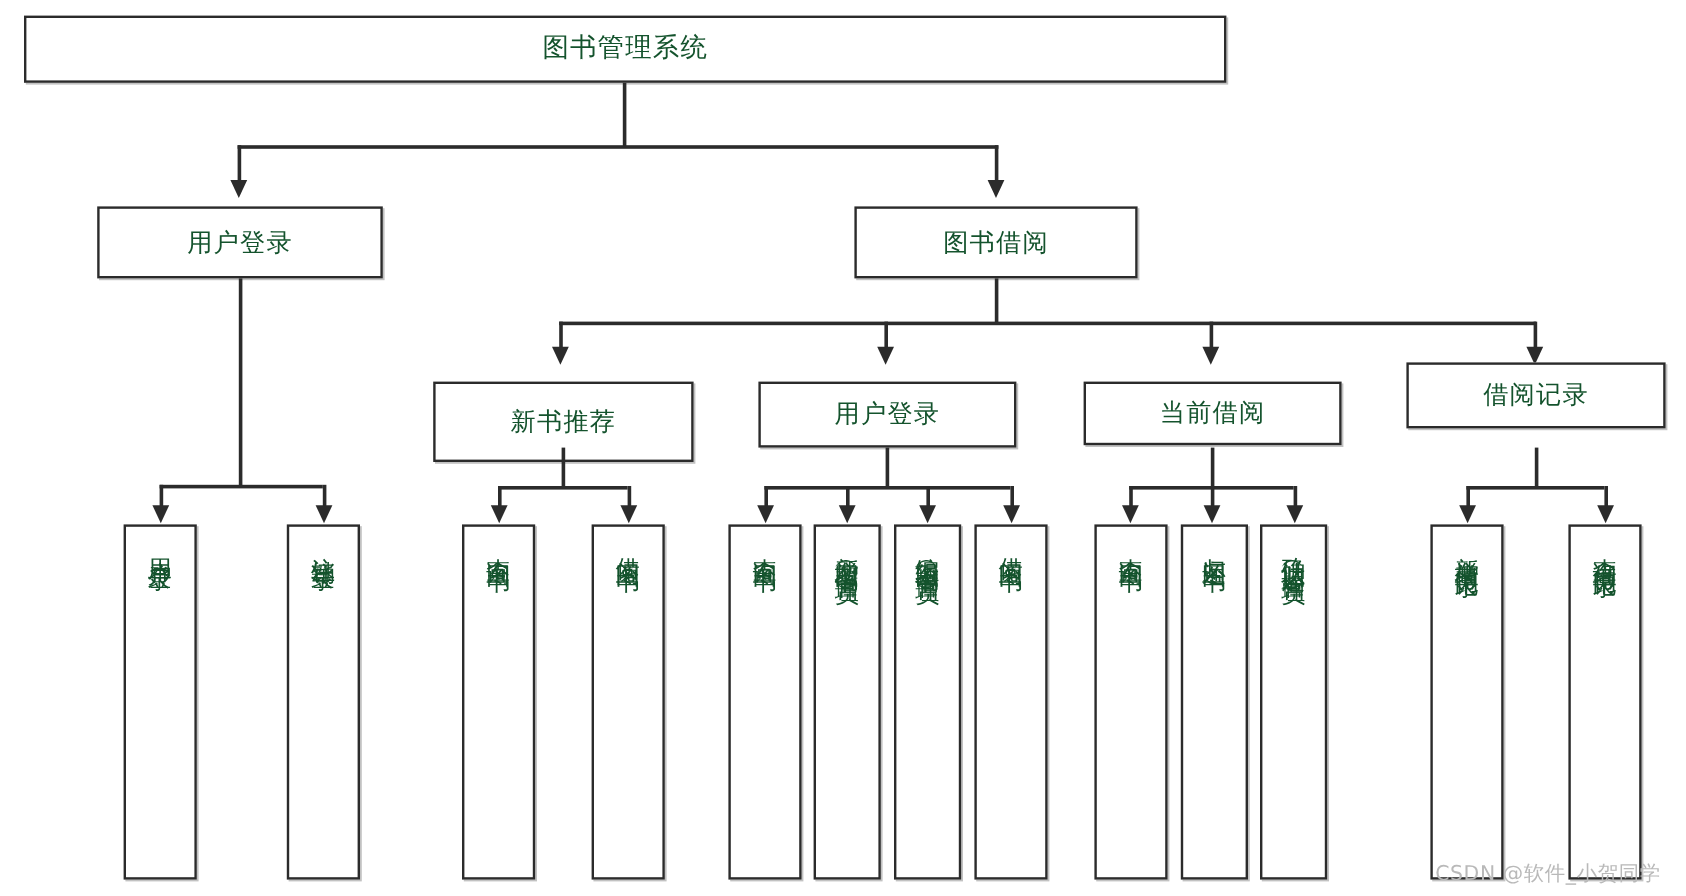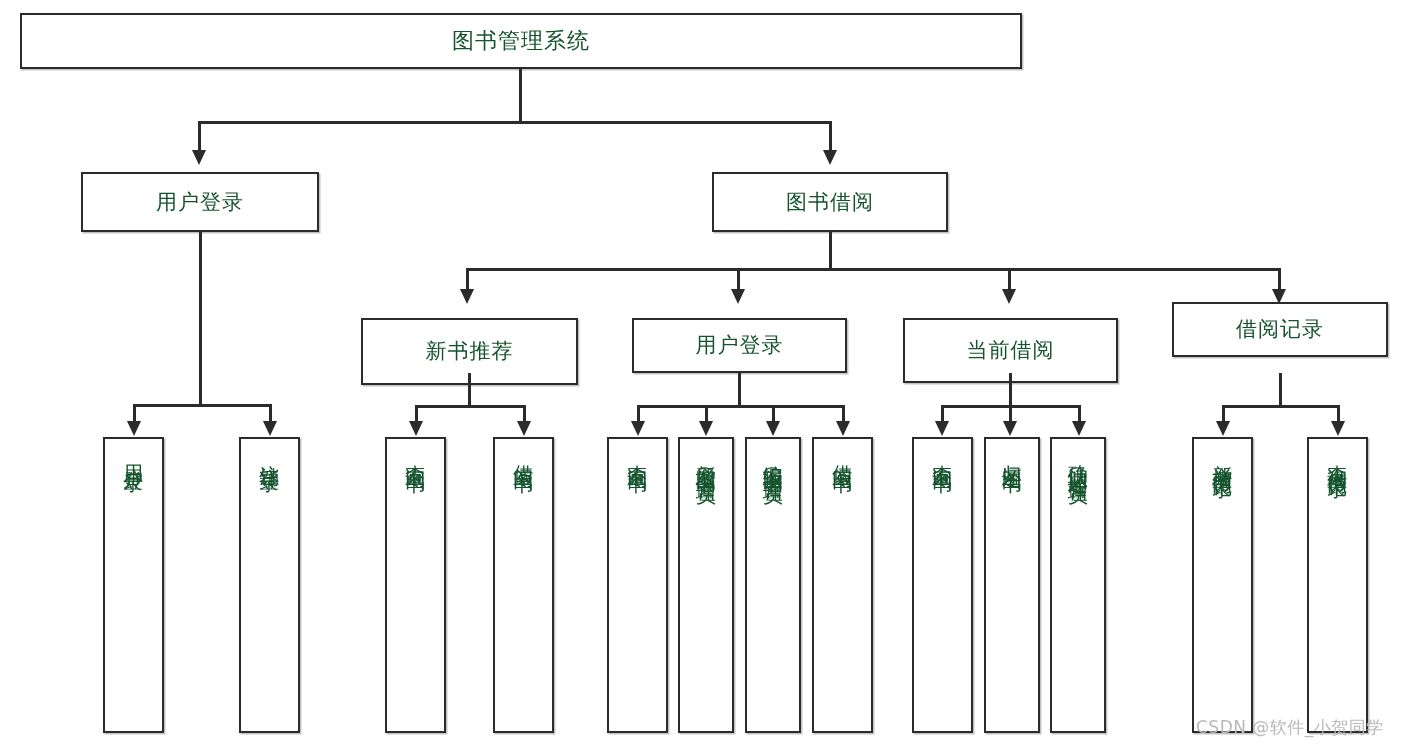--- a/index.html
+++ b/index.html
@@ -121,21 +121,21 @@
   <div class="arrow" style="left:1002px; top:289px;"></div>
   <div class="vline" style="left:1278px; top:268px; height:24px;"></div>
   <div class="arrow" style="left:1272px; top:289px;"></div>
 
   <div class="node lvl3" style="left:361px; top:318px; width:217px; height:67px;">
     <span class="label">新书推荐</span>
   </div>
   <div class="node lvl3" style="left:632px; top:318px; width:215px; height:55px;">
     <span class="label">用户登录</span>
   </div>
-  <div class="node lvl3" style="left:903px; top:318px; width:215px; height:65px;">
+  <div class="node lvl3" style="left:903px; top:318px; width:215px; height:53px;">
     <span class="label">当前借阅</span>
   </div>
   <div class="node lvl3" style="left:1172px; top:302px; width:216px; height:55px;">
     <span class="label">借阅记录</span>
   </div>
 
   <div class="vline" style="left:468px; top:373px; height:34px;"></div>
   <div class="hline" style="left:415px; top:405px; width:108px;"></div>
   <div class="vline" style="left:415px; top:405px; height:19px;"></div>
   <div class="arrow" style="left:409px; top:421px;"></div>

